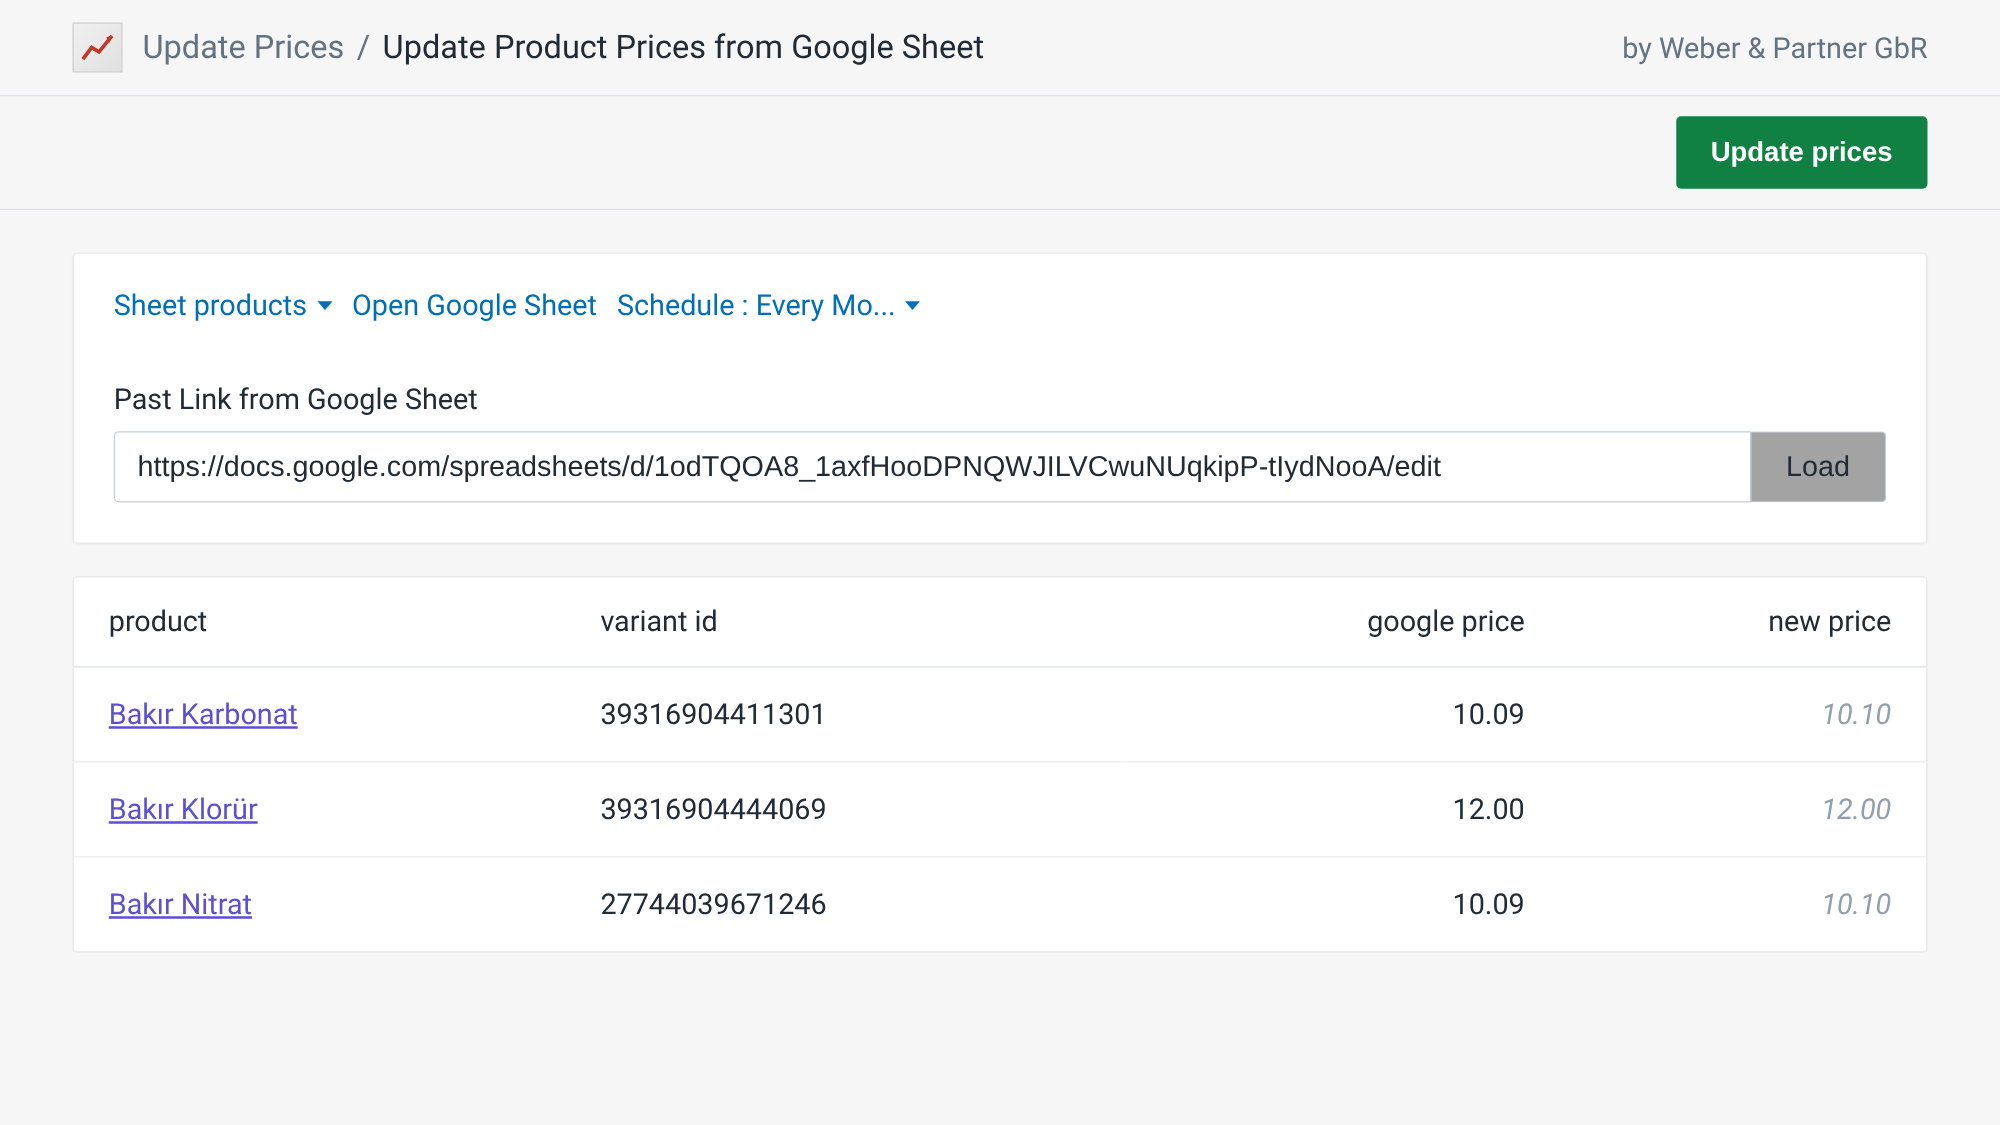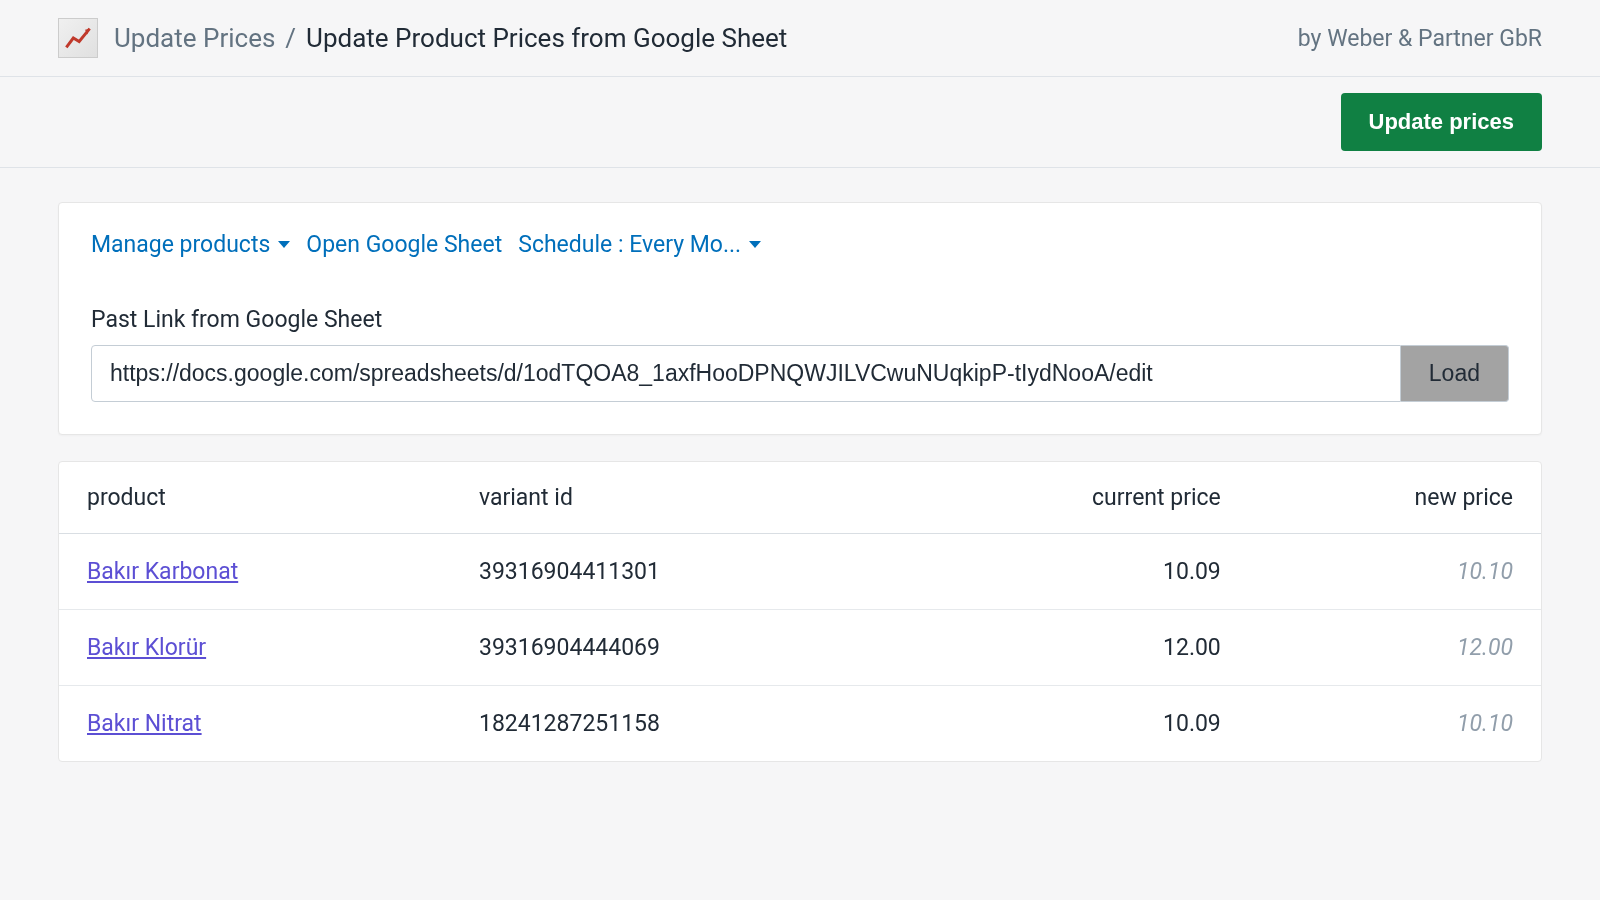--- a/index.html
+++ b/index.html
@@ -195,21 +195,21 @@
 
 <div class="action-bar">
   <button class="btn-primary">Update prices</button>
 </div>
 
 <div class="main-content">
 
   <div class="card">
     <div class="toolbar">
       <span class="toolbar-link">
-        <span>Manage products</span>
+        <span>Sheet products</span>
         <span class="dropdown-caret"></span>
       </span>
       <span class="toolbar-link">Open Google Sheet</span>
       <span class="toolbar-link">
         <span>Schedule : Every Mo...</span>
         <span class="dropdown-caret"></span>
       </span>
     </div>
     <label class="field-label">Past Link from Google Sheet</label>
     <div class="input-row">
@@ -217,40 +217,40 @@
       <button class="btn-load">Load</button>
     </div>
   </div>
 
   <div class="table-card">
     <table class="table">
       <thead>
         <tr>
           <th>product</th>
           <th>variant id</th>
-          <th class="right">current price</th>
+          <th class="right">google price</th>
           <th class="right">new price</th>
         </tr>
       </thead>
       <tbody>
         <tr>
           <td><span class="product-link">Bakır Karbonat</span></td>
           <td>39316904411301</td>
           <td class="right">10.09</td>
           <td class="right"><span class="new-price">10.10</span></td>
         </tr>
         <tr>
           <td><span class="product-link">Bakır Klorür</span></td>
           <td>39316904444069</td>
           <td class="right">12.00</td>
           <td class="right"><span class="new-price">12.00</span></td>
         </tr>
         <tr>
           <td><span class="product-link">Bakır Nitrat</span></td>
-          <td>18241287251158</td>
+          <td>27744039671246</td>
           <td class="right">10.09</td>
           <td class="right"><span class="new-price">10.10</span></td>
         </tr>
       </tbody>
     </table>
   </div>
 
 </div>
 
 </body></html>

